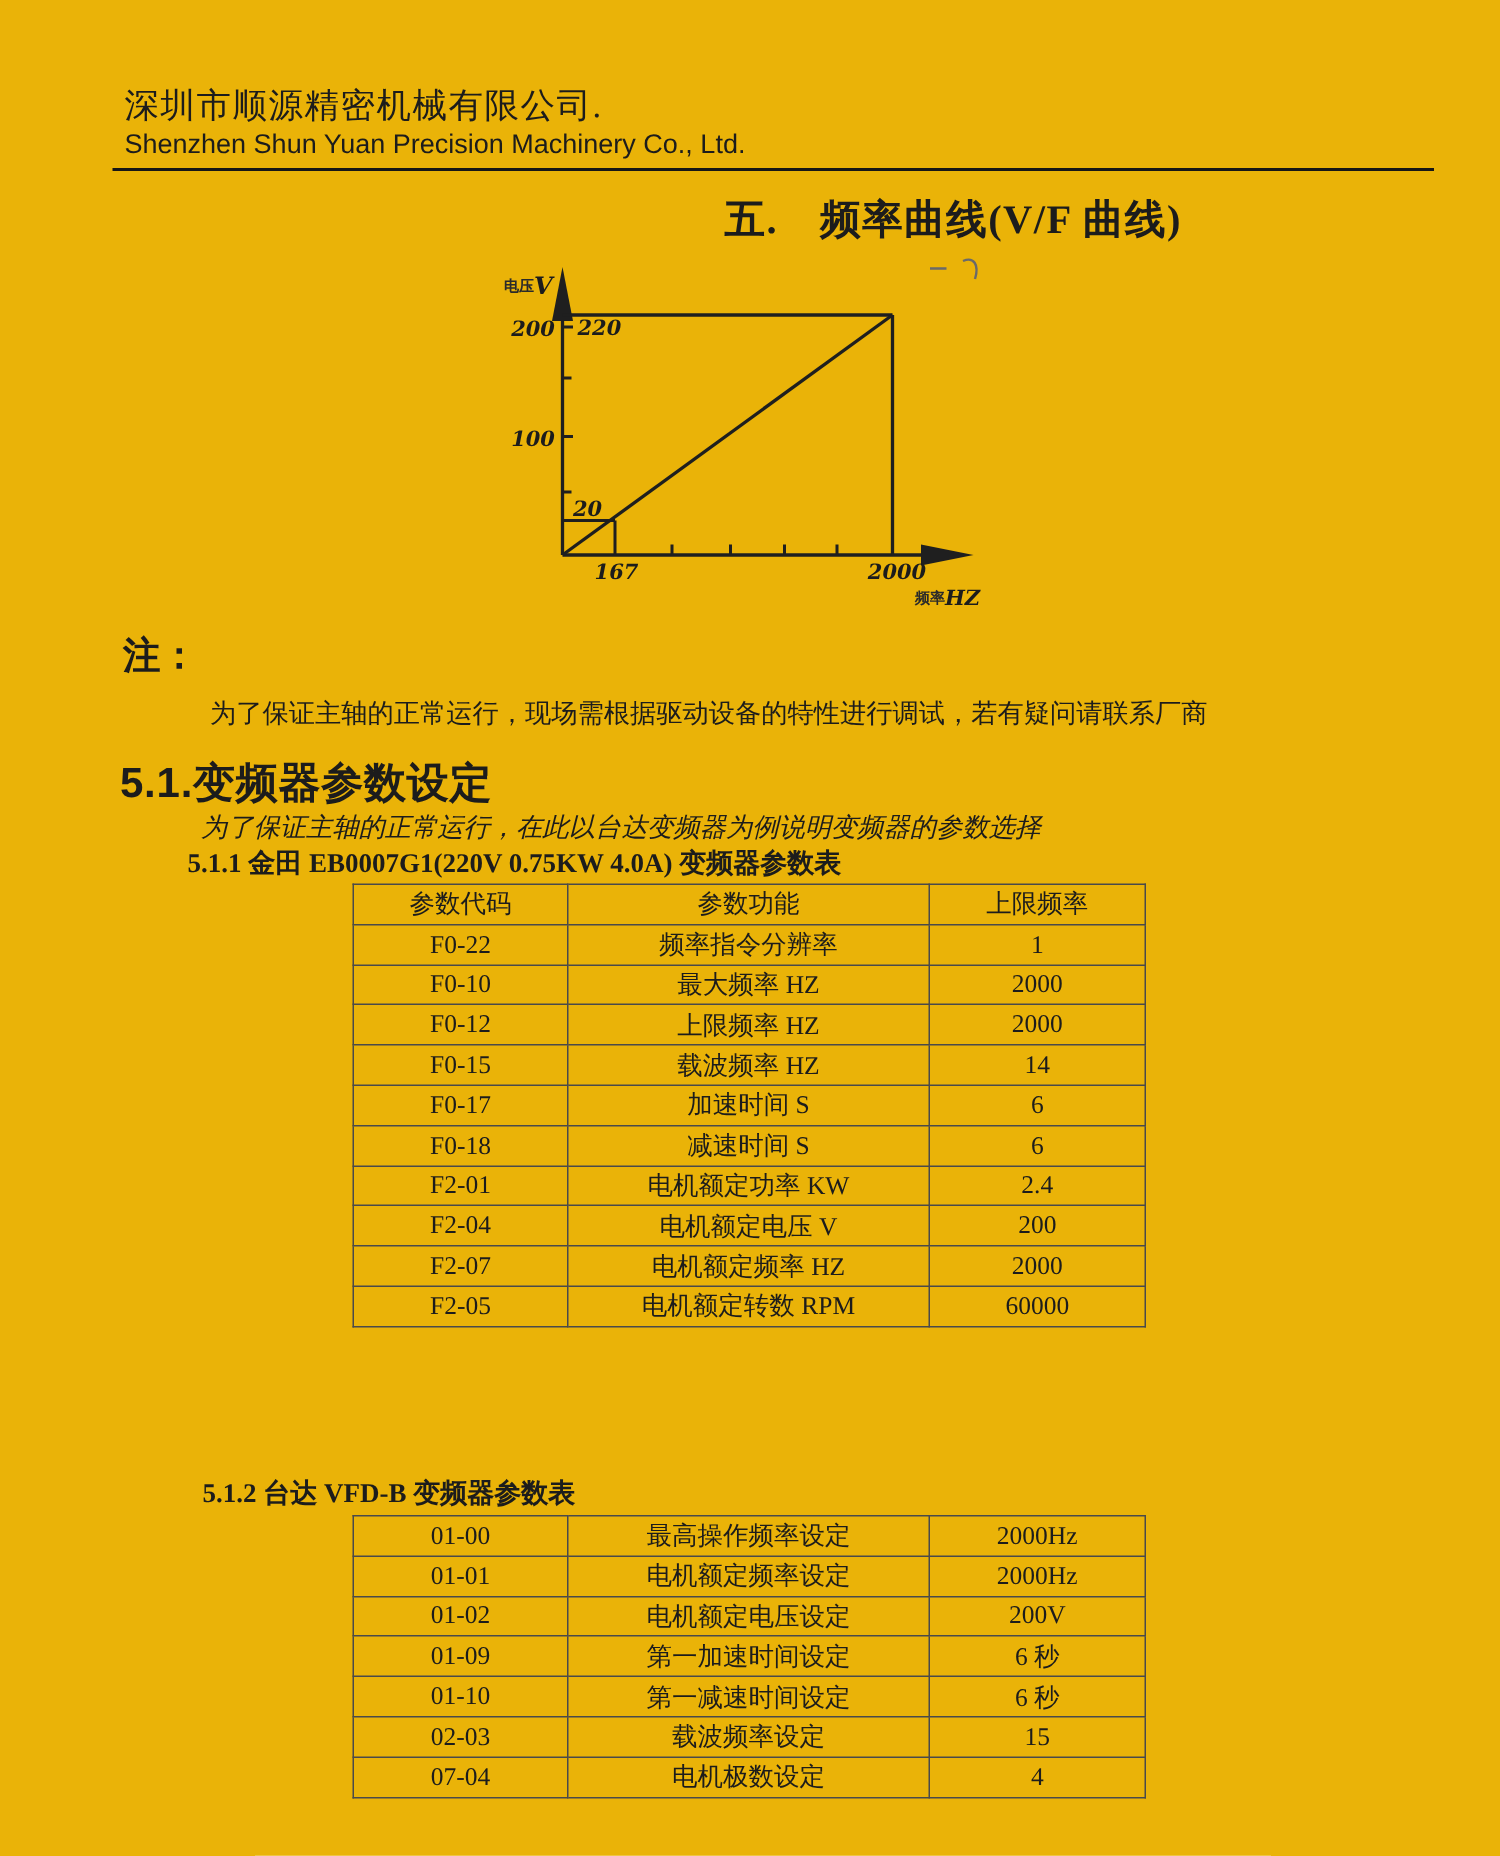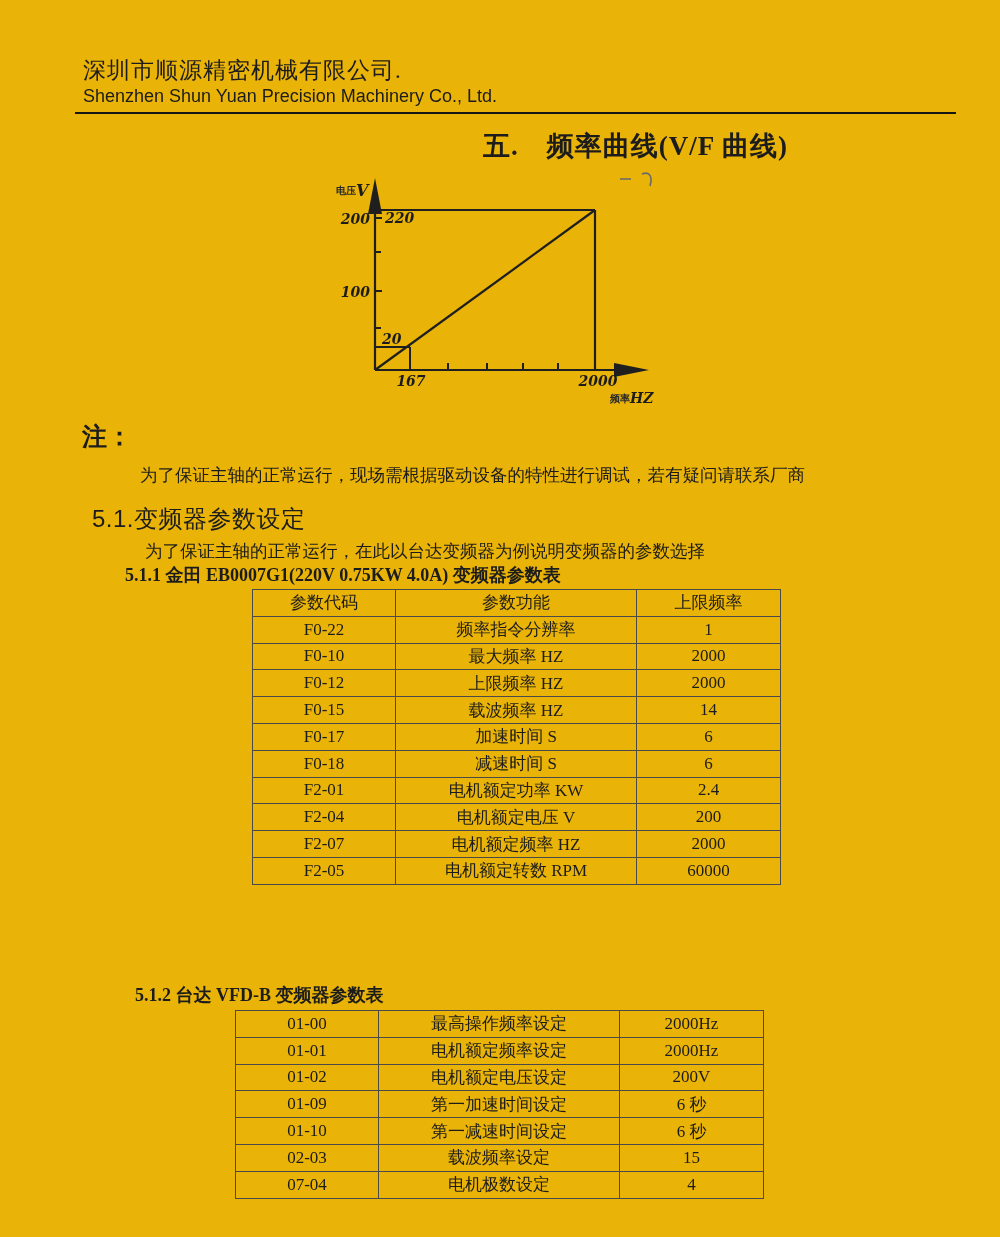--- a/index.html
+++ b/index.html
@@ -11,29 +11,29 @@
   .header-rule { position:absolute; left:75px; top:112px; width:881px; height:0; border-top:2.5px solid #161616; }
 
   .page-title { position:absolute; left:483px; top:128px; font-size:27px; font-weight:700; letter-spacing:1px; }
 
   .figure { position:absolute; left:322px; top:166px; width:360px; height:245px; }
   .figure svg { display:block; }
 
   .note-label { position:absolute; left:82px; top:420px; font-size:25px; font-weight:600; }
   .note-text { position:absolute; left:140px; top:463px; font-size:17.5px; }
 
-  .sec-heading { position:absolute; left:92px; top:503px; font-size:24px; font-weight:400; font-family:"Liberation Sans",sans-serif; letter-spacing:0.5px; }
-  .sec-intro { position:absolute; left:145px; top:539px; font-size:17.5px; }
+  .sec-heading { position:absolute; left:80px; top:503px; font-size:28px; font-weight:700; font-family:"Liberation Sans",sans-serif; letter-spacing:0.5px; }
+  .sec-intro { position:absolute; left:134px; top:539px; font-size:17.5px;font-style:italic; }
   .t1-caption { position:absolute; left:125px; top:563px; font-size:18px; font-weight:700; }
   .t2-caption { position:absolute; left:135px; top:983px; font-size:18px; font-weight:700; }
 
   table.params { position:absolute; left:235px; border-collapse:collapse; table-layout:fixed; width:528px; }
   table.params td, table.params th { border:1.4px solid #4a4a4a; text-align:center; vertical-align:middle;
       height:26.8px; font-size:17px; font-weight:400; padding:0 2px; font-family:"Liberation Serif",serif; }
-  #table1 { top:589px;margin-left:17px; }
+  #table1 { top:589px; }
   #table2 { top:1010px; }
   .col-code { width:143px; } .col-func { width:241px; } .col-val { width:144px; }
 
   .chart-label { font-family:"DejaVu Serif",serif; font-style:italic; font-weight:bold; fill:#1c1c1c; }
   .chart-cjk { font-family:"Liberation Serif",serif; font-style:normal; font-weight:600; fill:#2a2a2a; }
 </style>
 </head>
 <body>
 
 <div class="page">

